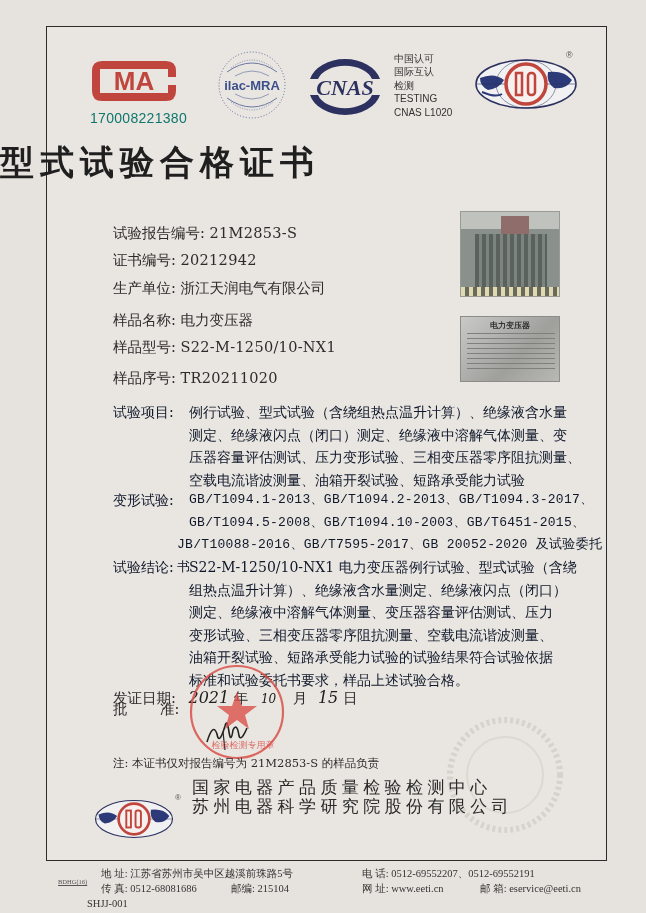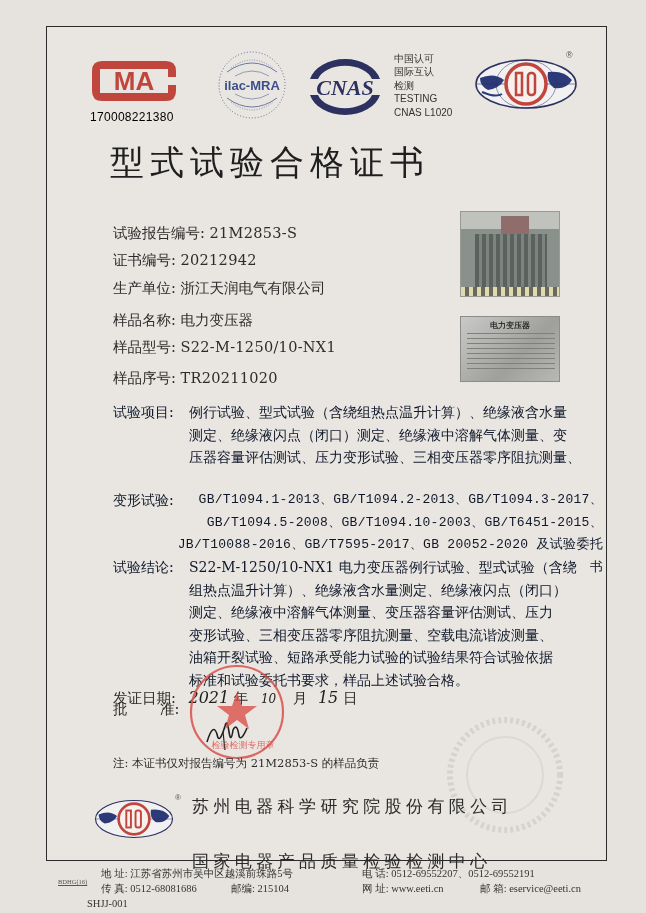--- a/index.html
+++ b/index.html
@@ -15,49 +15,49 @@
     position: absolute;
     left: 46px; top: 26px;
     width: 561px; height: 835px;
     border: 1.6px solid #2b2b2b;
     background: #e9e6e1;
   }
   .cma { position: absolute; left: 88px; top: 55px; width: 92px; height: 50px; }
   .cma-num {
     position: absolute; left: 90px; top: 110px;
     font-family: "Liberation Sans", sans-serif;
-    font-size: 12px; color: #000000; letter-spacing: 0.3px;
+    font-size: 14px; color: #0f766e; letter-spacing: 0.3px;
   }
   .ilac { position: absolute; left: 217px; top: 50px; width: 70px; height: 70px; }
   .cnas { position: absolute; left: 302px; top: 53px; width: 86px; height: 66px; }
   .cnas-text {
     position: absolute; left: 394px; top: 52px;
     font-size: 10px; line-height: 13.4px; color: #333;
   }
   .cnas-text .en { font-family: "Liberation Sans", sans-serif; font-size: 10px; }
   .cqc-top { position: absolute; left: 474px; top: 58px; width: 104px; height: 52px; }
   .reg { position: absolute; left: 566px; top: 50px; font-family: "Liberation Sans", sans-serif; font-size: 9px; color: #555; }
 
   
   .title {
     position: absolute; left: 0; top: 140px; width: 540px;
-    text-align: center;
+    text-align: left;
     font-family: "DejaVu Sans", sans-serif;
-    font-size: 34px; font-weight: normal; letter-spacing: 6px;
+    font-size: 34px; font-weight: bold; letter-spacing: 6px;
     color: #1f1f1f;
   }
 
   
   .field {
     position: absolute; left: 113px;
     font-size: 14.5px; color: #2c2c2c; white-space: nowrap;
   }
   .field .lbl { display: inline-block; }
   .field .val { font-family: "DejaVu Serif", serif; }
-  .mono { font-family: "Liberation Mono", "DejaVu Sans Mono", monospace; letter-spacing: 0.3px; text-align: right; }
+  .mono { font-family: "Liberation Mono", "DejaVu Sans Mono", monospace; letter-spacing: 0.3px; }
 
   .block {
     position: absolute; left: 113px; width: 490px;
     font-size: 14px; line-height: 22.5px; color: #0f172a;
   }
   .block .lbl { position: absolute; left: 0; top: 0; }
   .block .txt { margin-left: 76px; }
 
   
   .photo1 {
@@ -106,21 +106,21 @@
 
   
   .cqc-bottom { position: absolute; left: 94px; top: 798px; width: 80px; height: 42px; }
   .reg2 { position: absolute; left: 175px; top: 793px; font-family: "Liberation Sans", sans-serif; font-size: 8px; color: #555; }
   .org1, .org2 {
     position: absolute; left: 192px;
     font-family: "DejaVu Sans", sans-serif;
     font-size: 17px; letter-spacing: 4.4px; color: #2a2a2a;
   }
   .org1 { top: 795px; text-align: right; }
-  .org2 { top: 850px; }
+  .org2 { top: 776px; }
 
   
   .foot { position: absolute; font-family: "Liberation Serif", serif; font-size: 10.5px; color: #333; white-space: nowrap; }
   .bdhg { position: absolute; left: 58px; top: 878px; font-family: "Liberation Serif", serif; font-size: 6.5px; color: #555; text-decoration: underline; }
 </style>
 </head>
 <body>
 
 <div class="frame"></div>
 
@@ -203,20 +203,21 @@
   <div class="plate-title">电力变压器</div>
   <div class="rows"></div>
 </div>
 
 <div class="block" style="top:401px">
   <span class="lbl">试验项目:</span>
   <div class="txt">
     <div>例行试验、型式试验（含绕组热点温升计算）、绝缘液含水量</div>
     <div>测定、绝缘液闪点（闭口）测定、绝缘液中溶解气体测量、变</div>
     <div>压器容量评估测试、压力变形试验、三相变压器零序阻抗测量、</div>
+    <div>空载电流谐波测量、油箱开裂试验、短路承受能力试验</div>
   </div>
 </div>
 
 <div class="block" style="top:489px">
   <span class="lbl">变形试验:</span>
   <div class="txt mono" style="font-size:13px;">
     <div>GB/T1094.1-2013、GB/T1094.2-2013、GB/T1094.3-2017、</div>
     <div>GB/T1094.5-2008、GB/T1094.10-2003、GB/T6451-2015、</div>
     <div style="margin-left:-12px">JB/T10088-2016、GB/T7595-2017、GB 20052-2020 及试验委托书</div>
   </div>

